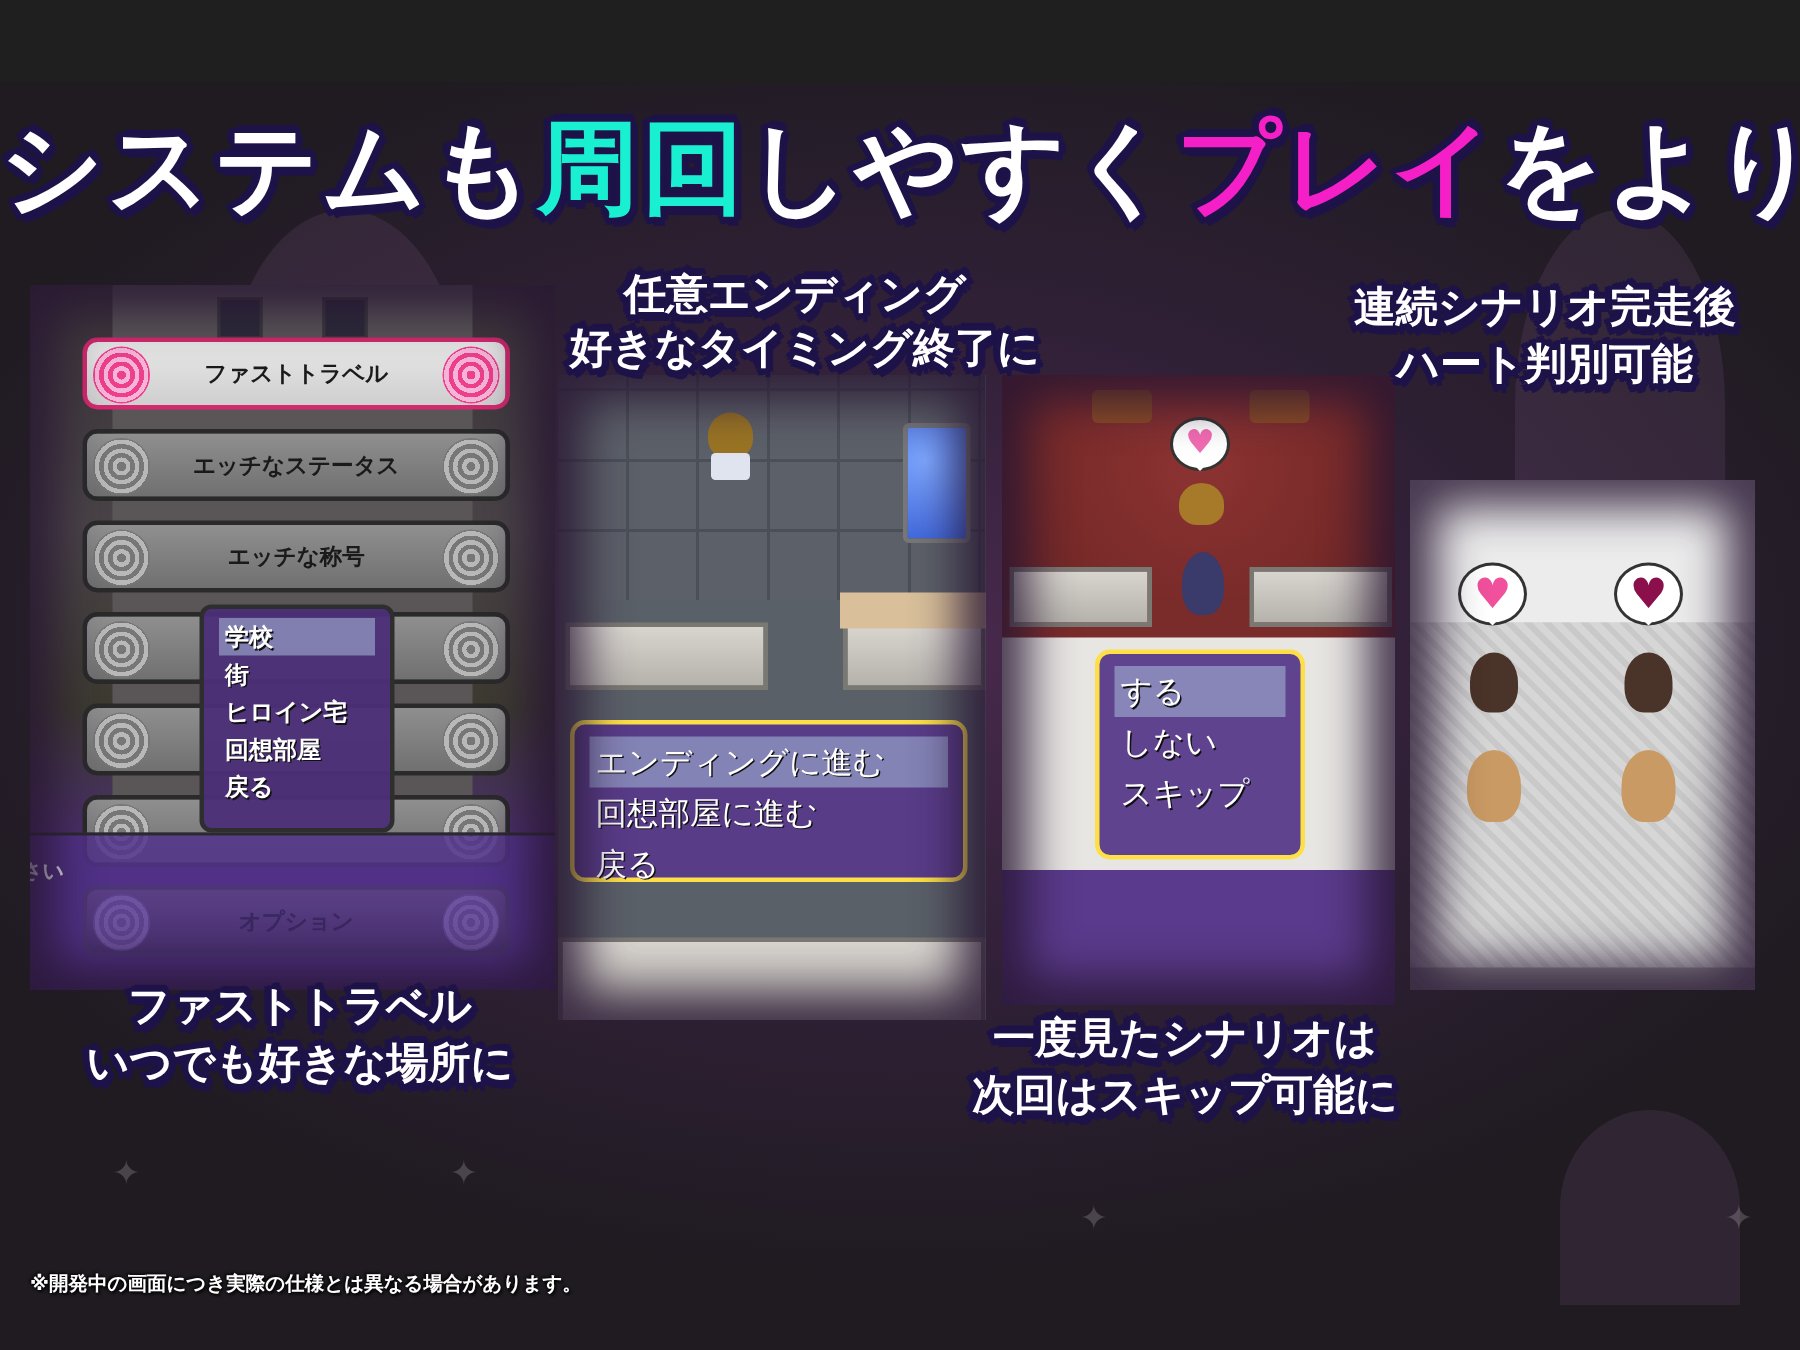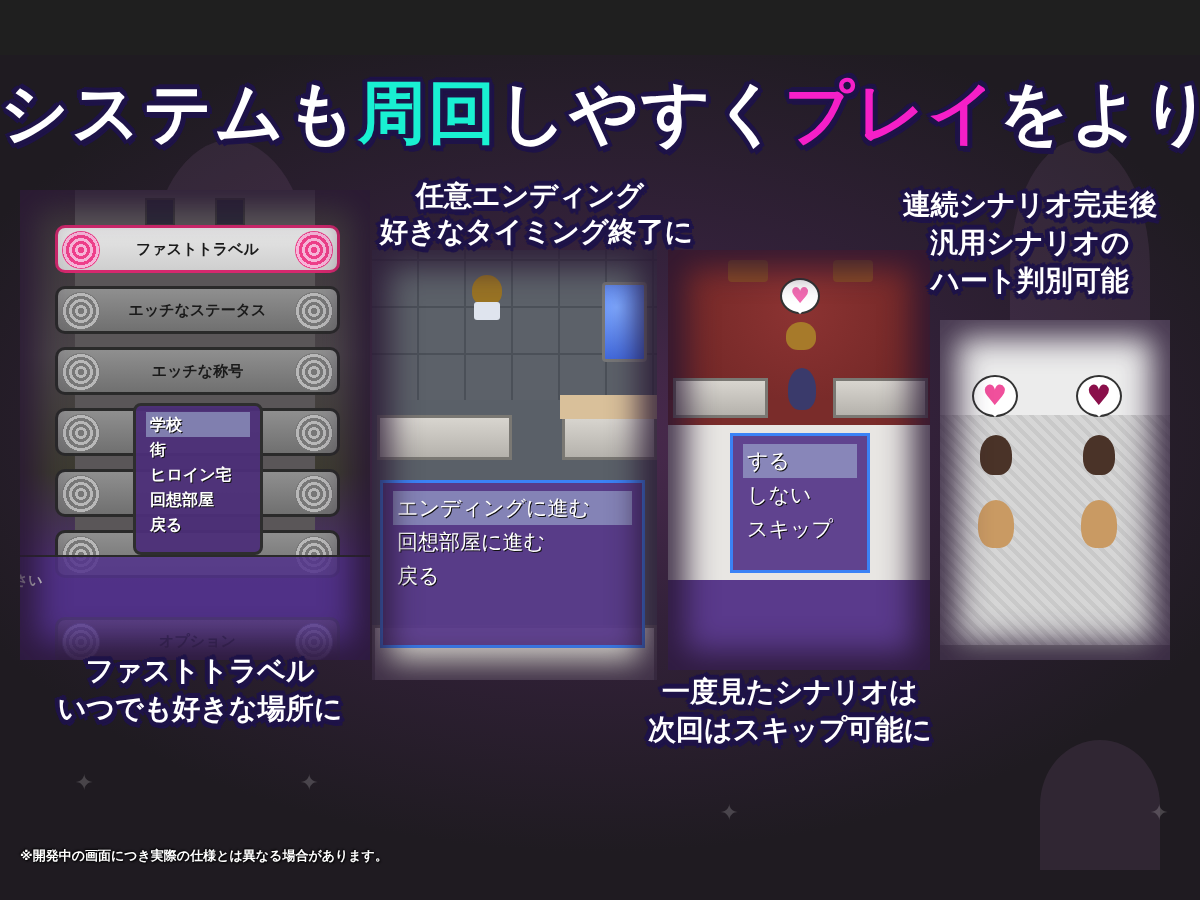--- a/index.html
+++ b/index.html
@@ -77,21 +77,21 @@
   
   #p2 { left:372px; top:250px; width:285px; height:430px; background:#555b63; }
   .tile-floor { position:absolute; left:0; top:0; width:285px; height:150px;
      background-color:#5c6169;
      background-image: repeating-linear-gradient(0deg, transparent 0 45px, #4b5058 45px 47px),
                        repeating-linear-gradient(90deg, transparent 0 45px, #4b5058 45px 47px); }
   .bed { position:absolute; right:10px; top:32px; width:45px; height:80px; background: radial-gradient(circle at 30% 30%, #7ea8ff, #3b62d8); border:3px solid #777; border-radius:4px; }
   .char { position:absolute; border-radius:50% 50% 40% 40%; }
   .wall-lite { position:absolute; background: linear-gradient(#d8d5cf,#b5b2ac); border:3px solid #7a7873; }
   .choice-box {
-    position:absolute; background: rgba(88,58,138,0.95); border:3px solid #3b82f6; border-radius:0;
+    position:absolute; background: rgba(88,58,138,0.95); border:3px solid #fde047; border-radius:10px;
     padding:8px 10px;
   }
   .choice-box .menu-item { font-size:21px; line-height:34px; font-weight:normal; }
 
   
   #p3 { left:668px; top:250px; width:262px; height:420px; background:#7f2d2b; }
   .carpet { position:absolute; left:0; top:0; width:262px; height:150px;
     background: radial-gradient(circle at 50% 40%, #8c3332, #6c2524); }
   .bubble { position:absolute; width:40px; height:36px; background:#fff; border:2px solid #333; border-radius:50%; display:flex; align-items:center; justify-content:center; font-size:22px; line-height:1; }
   .bubble::after { content:""; position:absolute; bottom:-7px; left:50%; margin-left:-5px; border:5px solid transparent; border-top-color:#fff; }
@@ -152,21 +152,21 @@
   <div class="ft-btn" style="top:279px;">
     <span class="swirl l"></span>
     <span class="swirl r"></span>
   </div>
   <div class="ft-btn" style="top:340px;">
     <span class="swirl l"></span>
     <span class="swirl r"></span>
   </div>
   <div class="dialog-strip"></div>
   <div class="dialog-text">さい</div>
-  <div class="ft-btn dim" style="top:400px;margin-top:27px;">
+  <div class="ft-btn dim" style="top:400px;">
     <span class="swirl l"></span>
     <span>オプション</span>
     <span class="swirl r"></span>
   </div>
   <div class="sub-menu">
     <span class="menu-item sel">学校</span>
     <span class="menu-item">街</span>
     <span class="menu-item">ヒロイン宅</span>
     <span class="menu-item">回想部屋</span>
     <span class="menu-item">戻る</span>
@@ -176,21 +176,21 @@
 <div class="panel panel-fade" id="p2">
   <div class="tile-floor"></div>
   <div class="bed"></div>
   <div class="char" style="left:100px;top:25px;width:30px;height:30px;background:#9a7424;"></div>
   <div class="char" style="left:102px;top:52px;width:26px;height:18px;background:#dfe4ee;border-radius:3px;"></div>
   <div style="position:absolute;left:0;top:150px;width:285px;height:280px;background:#5a6068;"></div>
   <div class="wall-lite" style="left:5px;top:165px;width:135px;height:45px;"></div>
   <div class="wall-lite" style="left:190px;top:165px;width:95px;height:45px;"></div>
   <div style="position:absolute;left:188px;top:145px;width:97px;height:24px;background:#d9c09a;"></div>
   <div class="wall-lite" style="left:0px;top:375px;width:285px;height:60px;"></div>
-  <div class="choice-box" style="left:8px;top:230px;width:265px;height:168px;">
+  <div class="choice-box" style="left:8px;top:230px;width:265px;height:108px;">
     <span class="menu-item sel">エンディングに進む</span>
     <span class="menu-item">回想部屋に進む</span>
     <span class="menu-item">戻る</span>
   </div>
 </div>
 
 <div class="panel panel-fade" id="p3">
   <div class="carpet"></div>
   <div style="position:absolute;left:0;top:150px;width:262px;height:180px;background:#7a2c2a;"></div>
   <div style="position:absolute;left:60px;top:10px;width:40px;height:22px;background:#8a4a25;border-radius:4px;"></div>
@@ -227,21 +227,20 @@
   <div class="char" style="left:141px;top:180px;width:36px;height:48px;background:#c99a63;"></div>
 </div>
 
 <div class="outlined desc" style="left:380px;top:178px;width:300px;line-height:36px;">
   <div>任意エンディング</div>
   <div>好きなタイミング終了に</div>
 </div>
 
 <div class="outlined desc" style="left:865px;top:186px;width:330px;line-height:38px;">
   <div>連続シナリオ完走後</div>
-  <div>汎用シナリオの</div>
   <div>ハート判別可能</div>
 </div>
 
 <div class="outlined desc" style="left:10px;top:652px;width:380px;line-height:38px;">
   <div>ファストトラベル</div>
   <div>いつでも好きな場所に</div>
 </div>
 
 <div class="outlined desc" style="left:590px;top:655px;width:400px;line-height:38px;margin-top:18px;">
   <div>一度見たシナリオは</div>

